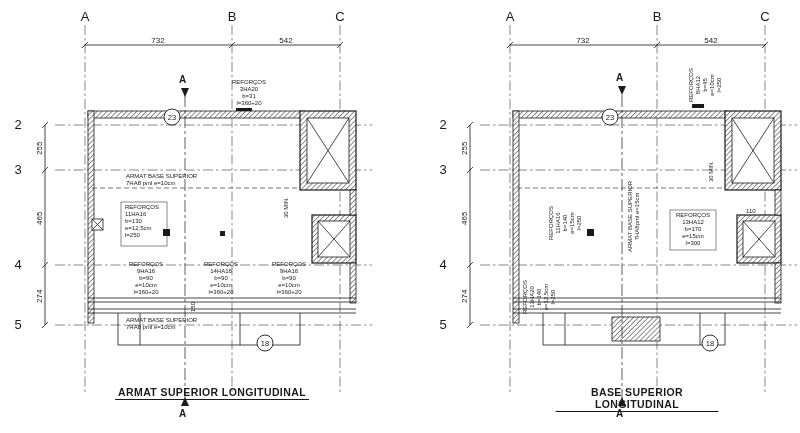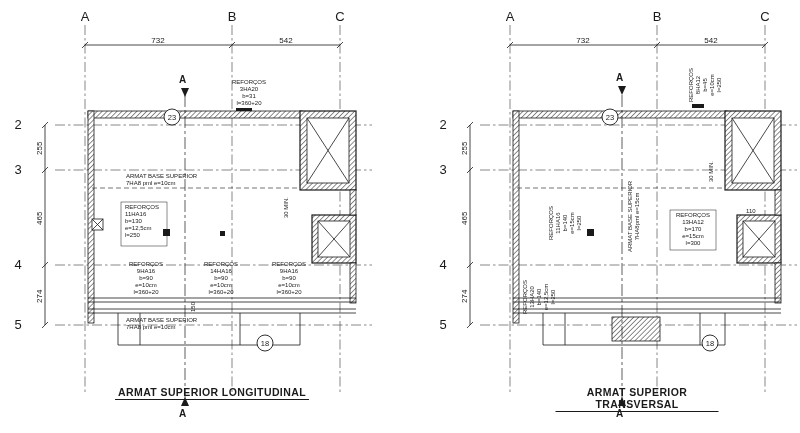--- a/index.html
+++ b/index.html
@@ -225,15 +225,15 @@
 13HA20
 b=140
 e=12,5cm
 l=250</div>
   <div class="lbl ann rot" style="left:708px;top:182px">30 MIN.</div>
   <div class="lbl ann" style="left:746px;top:208px">110</div>
 
   <div class="lbl sect" style="left:616px;top:72px">A</div>
   <div class="lbl sect" style="left:616px;top:408px">A</div>
 
-  <div class="lbl title c" style="left:637px;top:386px">ARMAT SUPERIOR TRANSVERSAL</div>
+  <div class="lbl title c" style="left:637px;top:386px">BASE SUPERIOR LONGITUDINAL</div>
 
 </div>
 
 </body></html>

